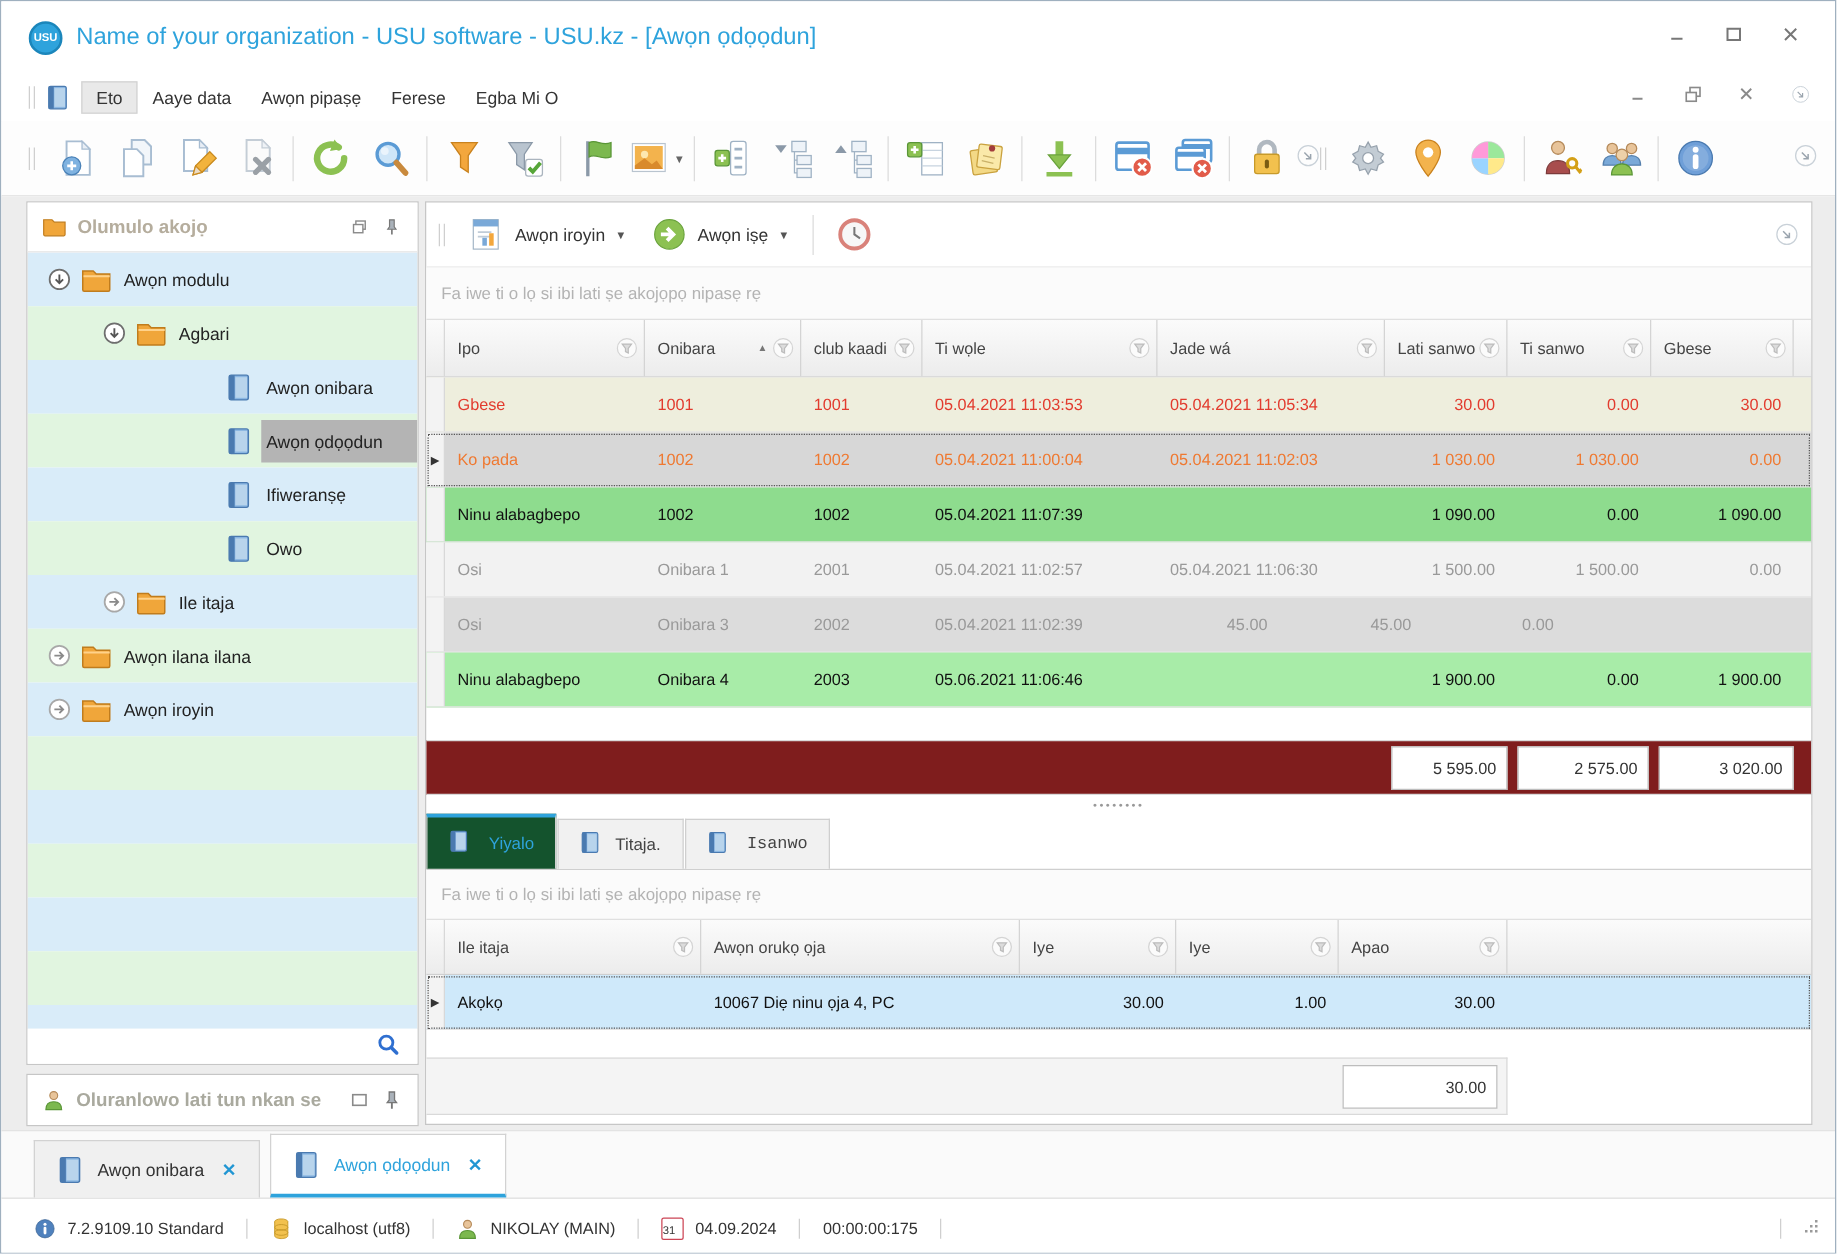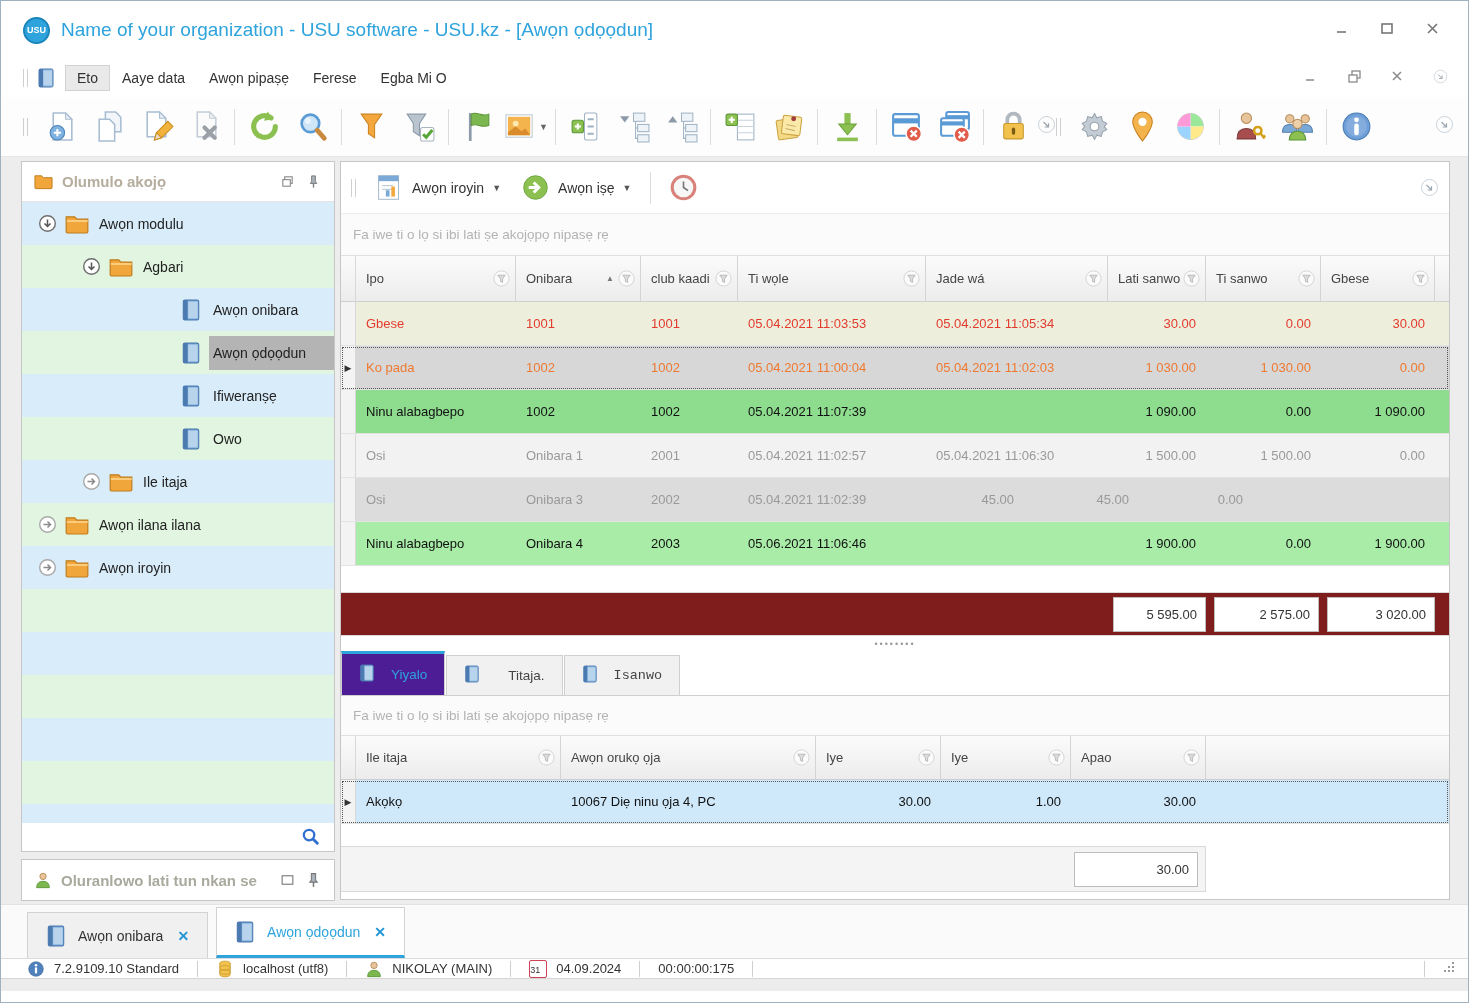--- a/index.html
+++ b/index.html
@@ -82,34 +82,34 @@
   .cell{display:flex;align-items:center;padding:0 10px;font-size:13px;overflow:hidden;white-space:nowrap;}
   .cell.r{justify-content:flex-end;}
   .mfooter{position:relative;height:44px;background:#7f1d1d;border-top:1px solid #d9d9d9;border-bottom:1px solid #d9d9d9;margin-top:26px;}
   .totbox{position:absolute;top:4px;height:35px;background:#fff;border:1px solid #bdbdbd;display:flex;align-items:center;
           justify-content:flex-end;padding-right:8px;font-size:13px;}
   .splitter{height:16px;display:flex;align-items:center;justify-content:center;color:#999;font-size:9px;letter-spacing:2px;}
 
   .btabs{display:flex;height:44px;align-items:flex-end;border-bottom:1px solid #cfcfcf;background:#fff;padding-left:0;}
   .btab{display:flex;align-items:center;gap:8px;height:40px;padding:0 17px;border:1px solid #cfcfcf;border-bottom:none;
         background:#f1f1f1;font-size:13.5px;color:#444;margin-right:1px;}
-  .btab.active{background:#4c1d95;border-top:3px solid var(--accent);color:var(--accent);height:44px;}
+  .btab.active{background:#14532d;border-top:3px solid var(--accent);color:var(--accent);height:44px;}
   .btab svg{width:16px;height:18px;}
   .groupby.g2{height:40px;}
   .bfooter{position:relative;height:46px;background:#f4f4f4;border:1px solid #d9d9d9;border-left:none;width:865px;margin-top:22px;}
 
   
   .doctabs{display:flex;align-items:flex-end;height:54px;background:#fafafa;padding-left:26px;gap:8px;border-top:1px solid #e3e3e3;}
   .dtab{display:flex;align-items:center;height:46px;padding:0 18px;background:#f0f0f0;border:1px solid #d2d2d2;border-bottom:none;font-size:14px;}
   .dtab.active{background:#fff;color:var(--accent);border-bottom:3px solid var(--accent);height:51px;}
   .dtab svg{width:20px;height:22px;margin-right:12px;}
   .dtab .x{color:#2196d3;font-weight:bold;font-size:14px;margin-left:14px;}
 
   
-  .statusbar{display:flex;align-items:center;height:20px;border-top:1px solid #dcdcdc;background:#fff;
+  .statusbar{display:flex;align-items:center;height:48px;border-top:1px solid #dcdcdc;background:#fff;
              padding:0 12px 0 26px;font-size:13px;gap:10px;}
   .sitem{display:flex;align-items:center;gap:9px;}
   .sitem svg{width:18px;height:18px;}
   .ssep{width:1px;height:16px;background:#cfcfcf;margin:0 8px;}
   .cal{width:18px;height:18px;border:1px solid #c45;border-radius:2px;overflow:hidden;background:#fff;flex:none;}
   .cal .top{height:5px;background:#d44;}
   .cal .day{font-size:9px;line-height:11px;text-align:center;color:#333;}
   .sspacer{flex:1;}
   .gripdots svg{width:13px;height:13px;}
   .bottomband{height:13px;background:#ececec;border-top:1px solid #d5d5d5;}
@@ -709,21 +709,21 @@
                 <rect x="6.5" y="2.5" width="8.5" height="15" fill="#b8d4ec"></rect>
               </svg></span>
             <span style="margin-left: 8px;">Yiyalo</span>
           </div>
           <div class="btab">
             <span><svg viewBox="0 0 18 20">
                 <rect x="2" y="1" width="14" height="18" rx="1.5" fill="#8ab6e2" stroke="#4a7ab0"></rect>
                 <rect x="2" y="1" width="4" height="18" fill="#4a7ab0"></rect>
                 <rect x="6.5" y="2.5" width="8.5" height="15" fill="#b8d4ec"></rect>
               </svg></span>
-            <span style="margin-left: 20px;">Titaja.</span>
+            <span style="margin-left: 4px;">Titaja.</span>
           </div>
           <div class="btab">
             <span><svg viewBox="0 0 18 20">
                 <rect x="2" y="1" width="14" height="18" rx="1.5" fill="#8ab6e2" stroke="#4a7ab0"></rect>
                 <rect x="2" y="1" width="4" height="18" fill="#4a7ab0"></rect>
                 <rect x="6.5" y="2.5" width="8.5" height="15" fill="#b8d4ec"></rect>
               </svg></span>
             <span style="margin-left: 8px; font-family: Liberation Mono, monospace;">Isanwo</span>
           </div>
         </div>

